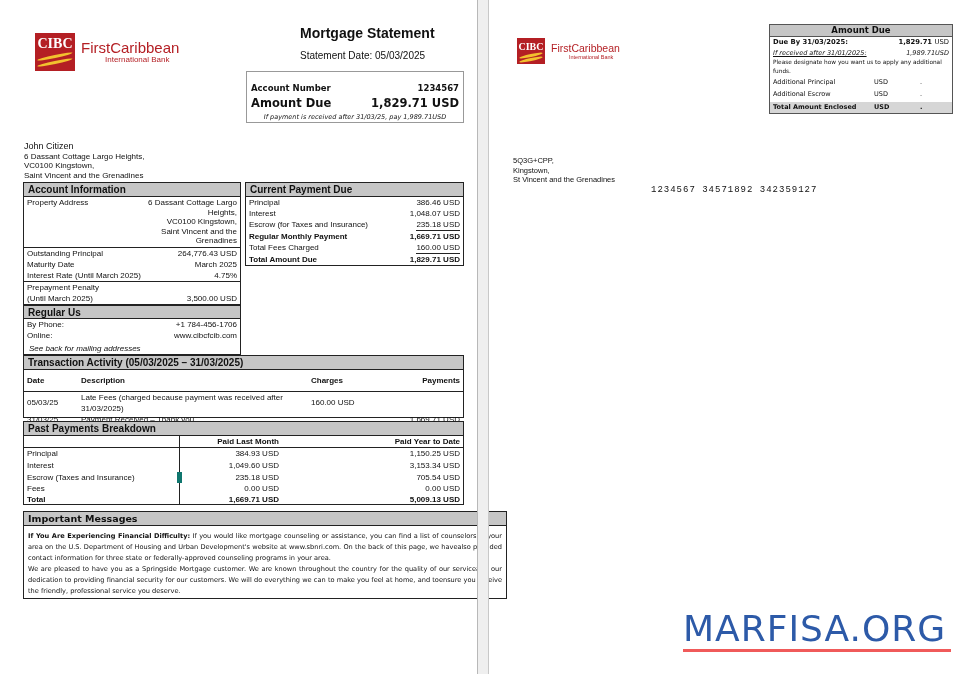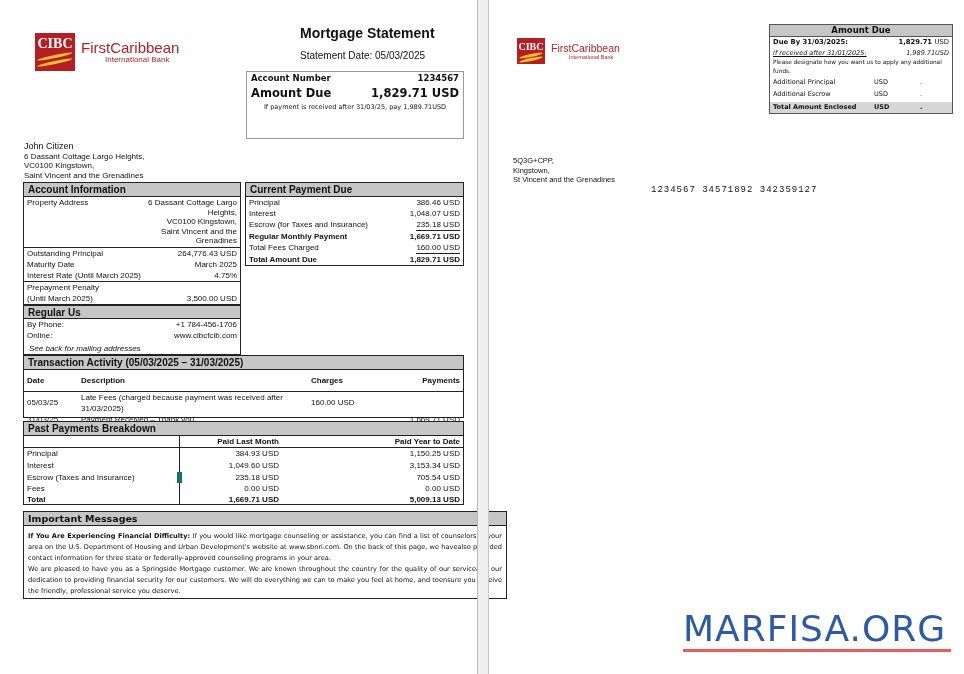--- a/index.html
+++ b/index.html
@@ -38,30 +38,30 @@
       <div class="a">FirstCaribbean</div>
       <div class="b">International Bank</div>
     </div>
 </div>
 
 <div class="abs" style="left:300px;top:25px;width:158px;text-align:left">
   <div style="font-size:14px;font-weight:bold">Mortgage Statement</div>
   <div style="font-size:10px;margin-top:9px">Statement Date: 05/03/2025</div>
 </div>
 
-<div class="box calibri" style="left:246px;top:71px;width:218px;height:68px;border-color:#999;padding:0 4px">
+<div class="box calibri" style="left:246px;top:71px;width:218px;height:52px;border-color:#999;padding:10px 4px">
   <div style="display:flex;justify-content:space-between;font-weight:bold;font-size:8.5px;line-height:13px">
       <span>Account Number</span>
       <span>1234567</span>
     </div>
   <div style="display:flex;justify-content:space-between;font-weight:bold;font-size:11.5px;line-height:17px">
       <span>Amount Due</span>
       <span>1,829.71 USD</span>
     </div>
-  <div style="font-size:6.5px;text-align:center;line-height:10px">If payment is received after 31/03/25, pay 1,989.71USD</div>
+  <div style="font-style:italic;font-size:6.5px;text-align:center;line-height:10px">If payment is received after 31/03/25, pay 1,989.71USD</div>
 </div>
 
 <div class="abs" style="left:24px;top:142px;font-size:8px;line-height:9.5px">
   <div style="font-size:9px">John Citizen</div>
   <div>6 Dassant Cottage Largo Heights,</div>
   <div>VC0100 Kingstown,</div>
   <div>Saint Vincent and the Grenadines</div>
 </div>
 
 <div class="box" style="left:23px;top:182px;width:218px;height:173px;border-right-width:1px">

